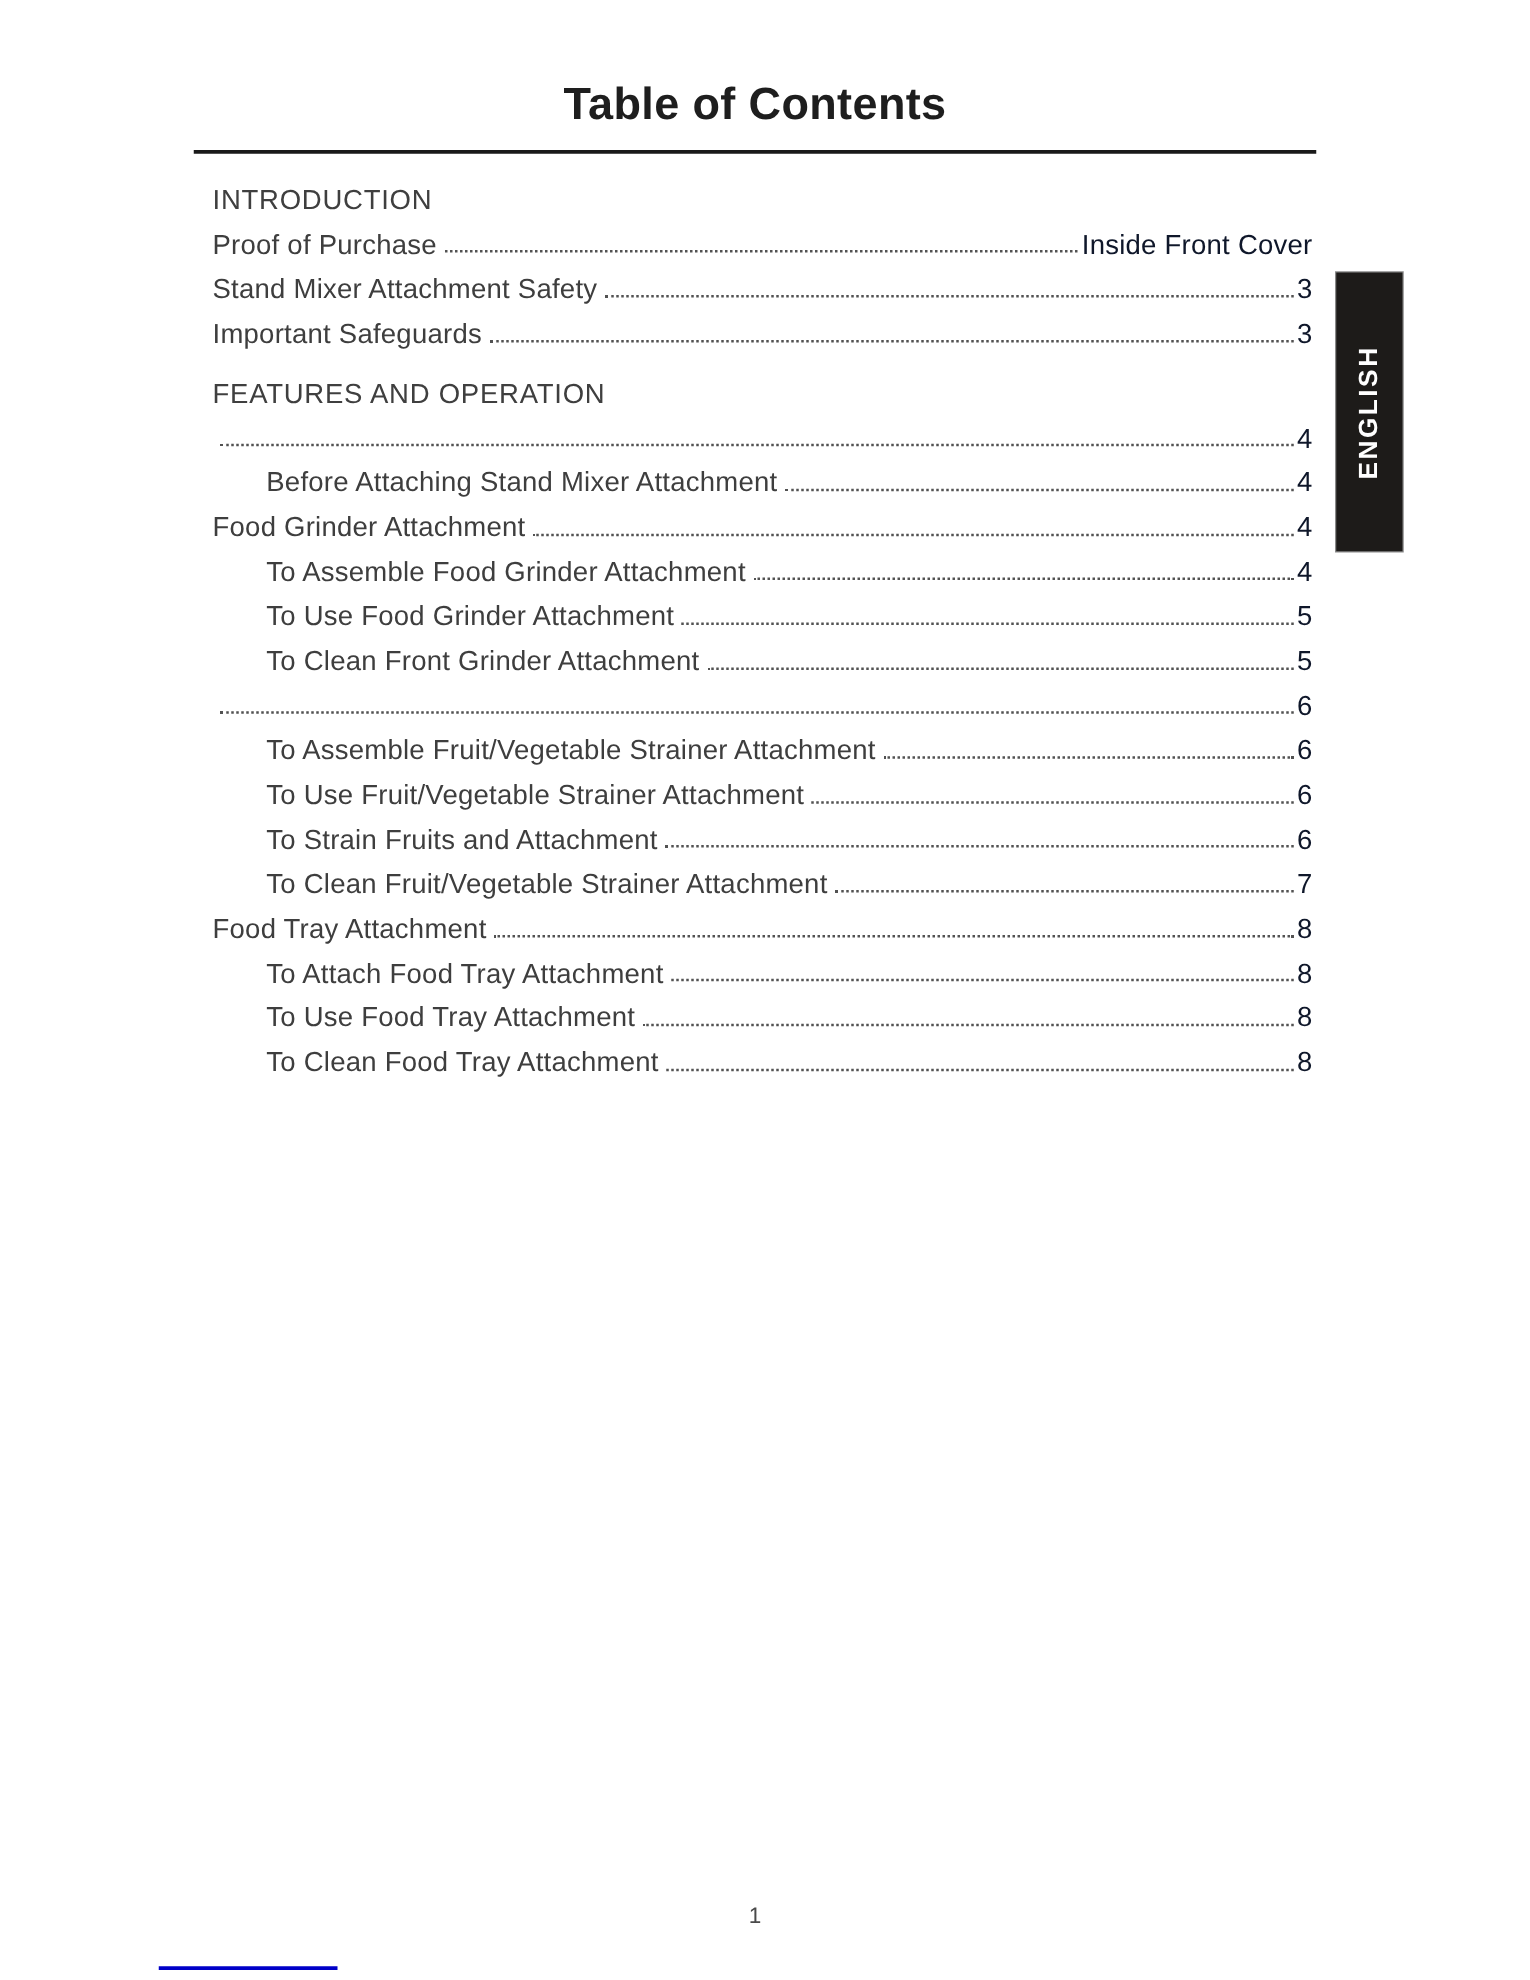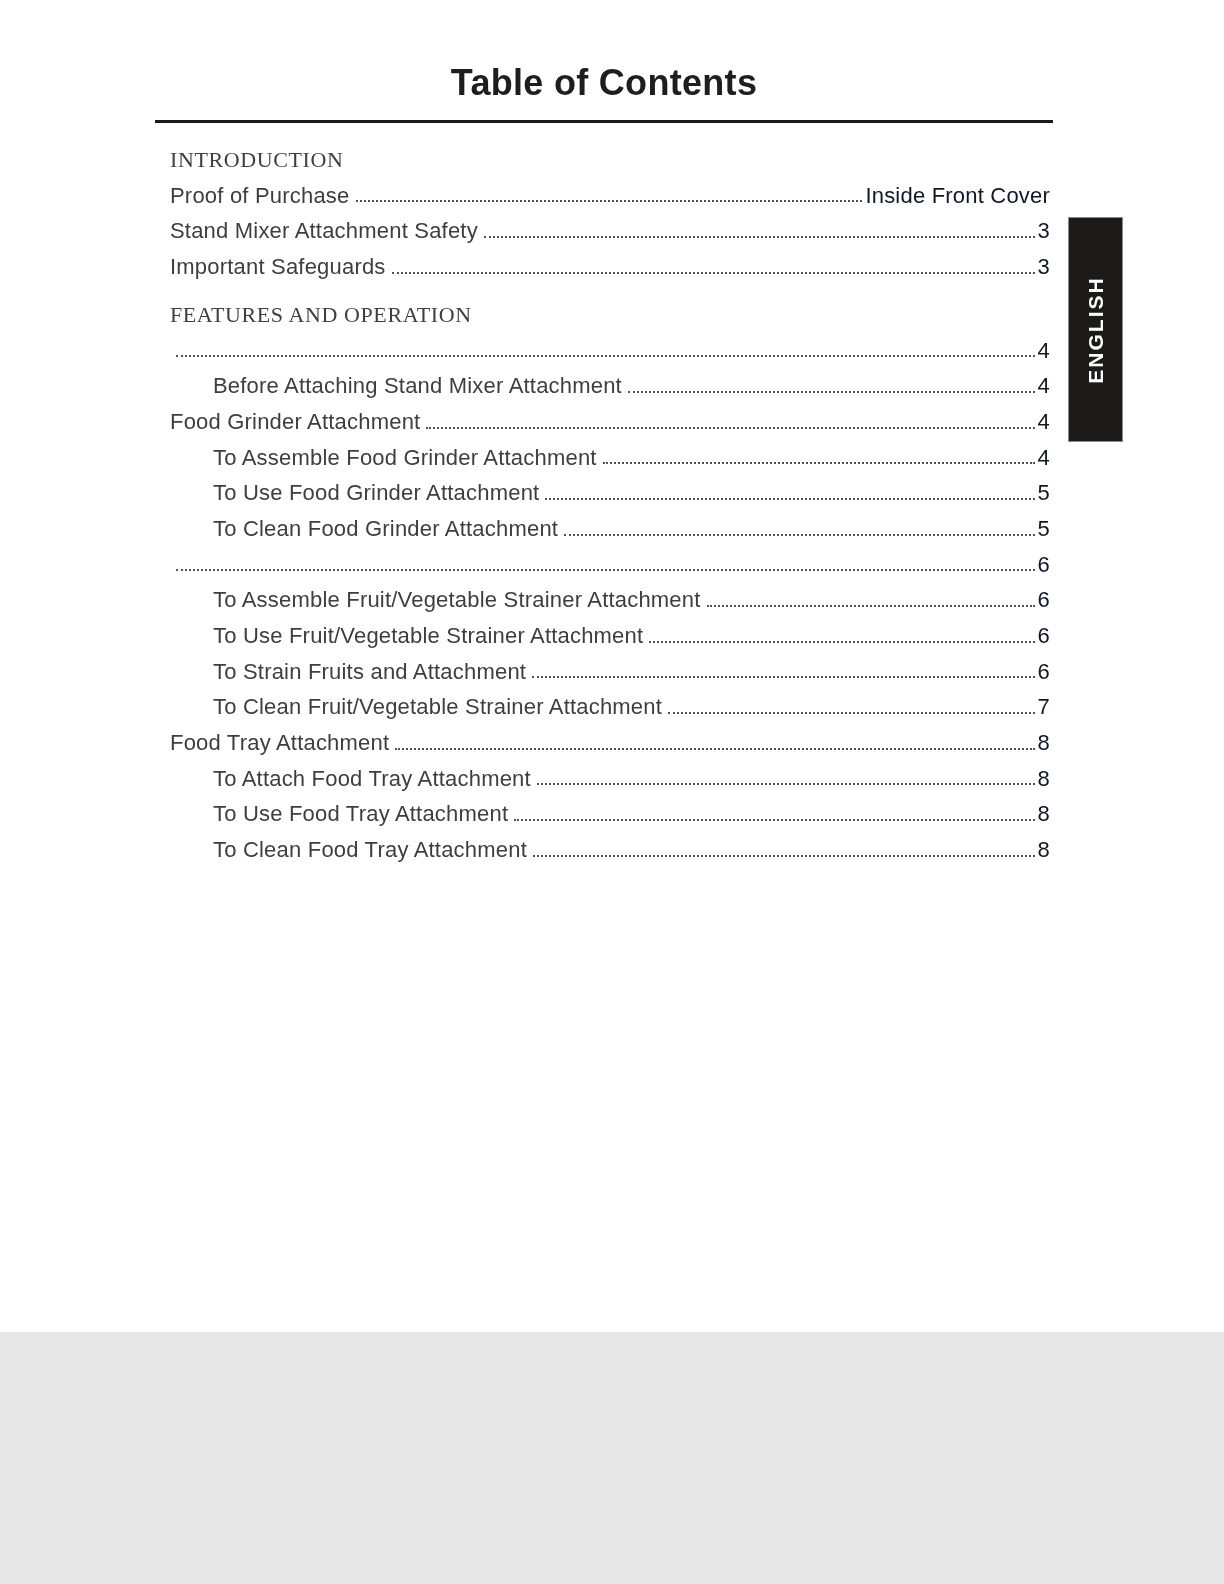--- a/index.html
+++ b/index.html
@@ -1,20 +1,20 @@
 <!DOCTYPE html>
 <html><head>
 <meta charset="utf-8">
 <style>
   * { margin: 0; padding: 0; box-sizing: border-box; }
   html, body { background: #e8e8e8; }
   .page {
     position: relative;
     width: 1224px;
-    height: 1332px;
+    height: 1584px;
     margin: 0 auto;
     background: #ffffff;
     font-family: "Liberation Sans", sans-serif;
     color: #3e3e3e;
     overflow: hidden;
   }
   .doc-title {
     position: absolute;
     top: 62px;
     left: 155px;
@@ -42,21 +42,20 @@
     letter-spacing: 0.2px;
   }
   .toc-section + .toc-section { margin-top: 12px; }
   .toc-heading {
     height: 35.7px;
     display: flex;
     align-items: flex-end;
     line-height: 1.12;
     color: #3f3f3f;
     letter-spacing: 0.6px;
-    font-family: Liberation Serif, serif;
   }
   .toc-row {
     display: flex;
     align-items: flex-end;
     height: 35.7px;
   }
   .toc-row.indent { padding-left: 43px; }
   .toc-label {
     white-space: nowrap;
     line-height: 1.12;
@@ -160,21 +159,21 @@
           <span class="toc-label">To Assemble Food Grinder Attachment</span>
           <span class="toc-dots"></span>
           <span class="toc-page">4</span>
         </div>
         <div class="toc-row indent">
           <span class="toc-label">To Use Food Grinder Attachment</span>
           <span class="toc-dots"></span>
           <span class="toc-page">5</span>
         </div>
         <div class="toc-row indent">
-          <span class="toc-label">To Clean Food Grinder Attachment</span>
+          <span class="toc-label">To Clean Front Grinder Attachment</span>
           <span class="toc-dots"></span>
           <span class="toc-page">5</span>
         </div>
         <div class="toc-row">
           <span class="toc-dots"></span>
           <span class="toc-page">6</span>
         </div>
         <div class="toc-row indent">
           <span class="toc-label">To Assemble Fruit/Vegetable Strainer Attachment</span>
           <span class="toc-dots"></span>

